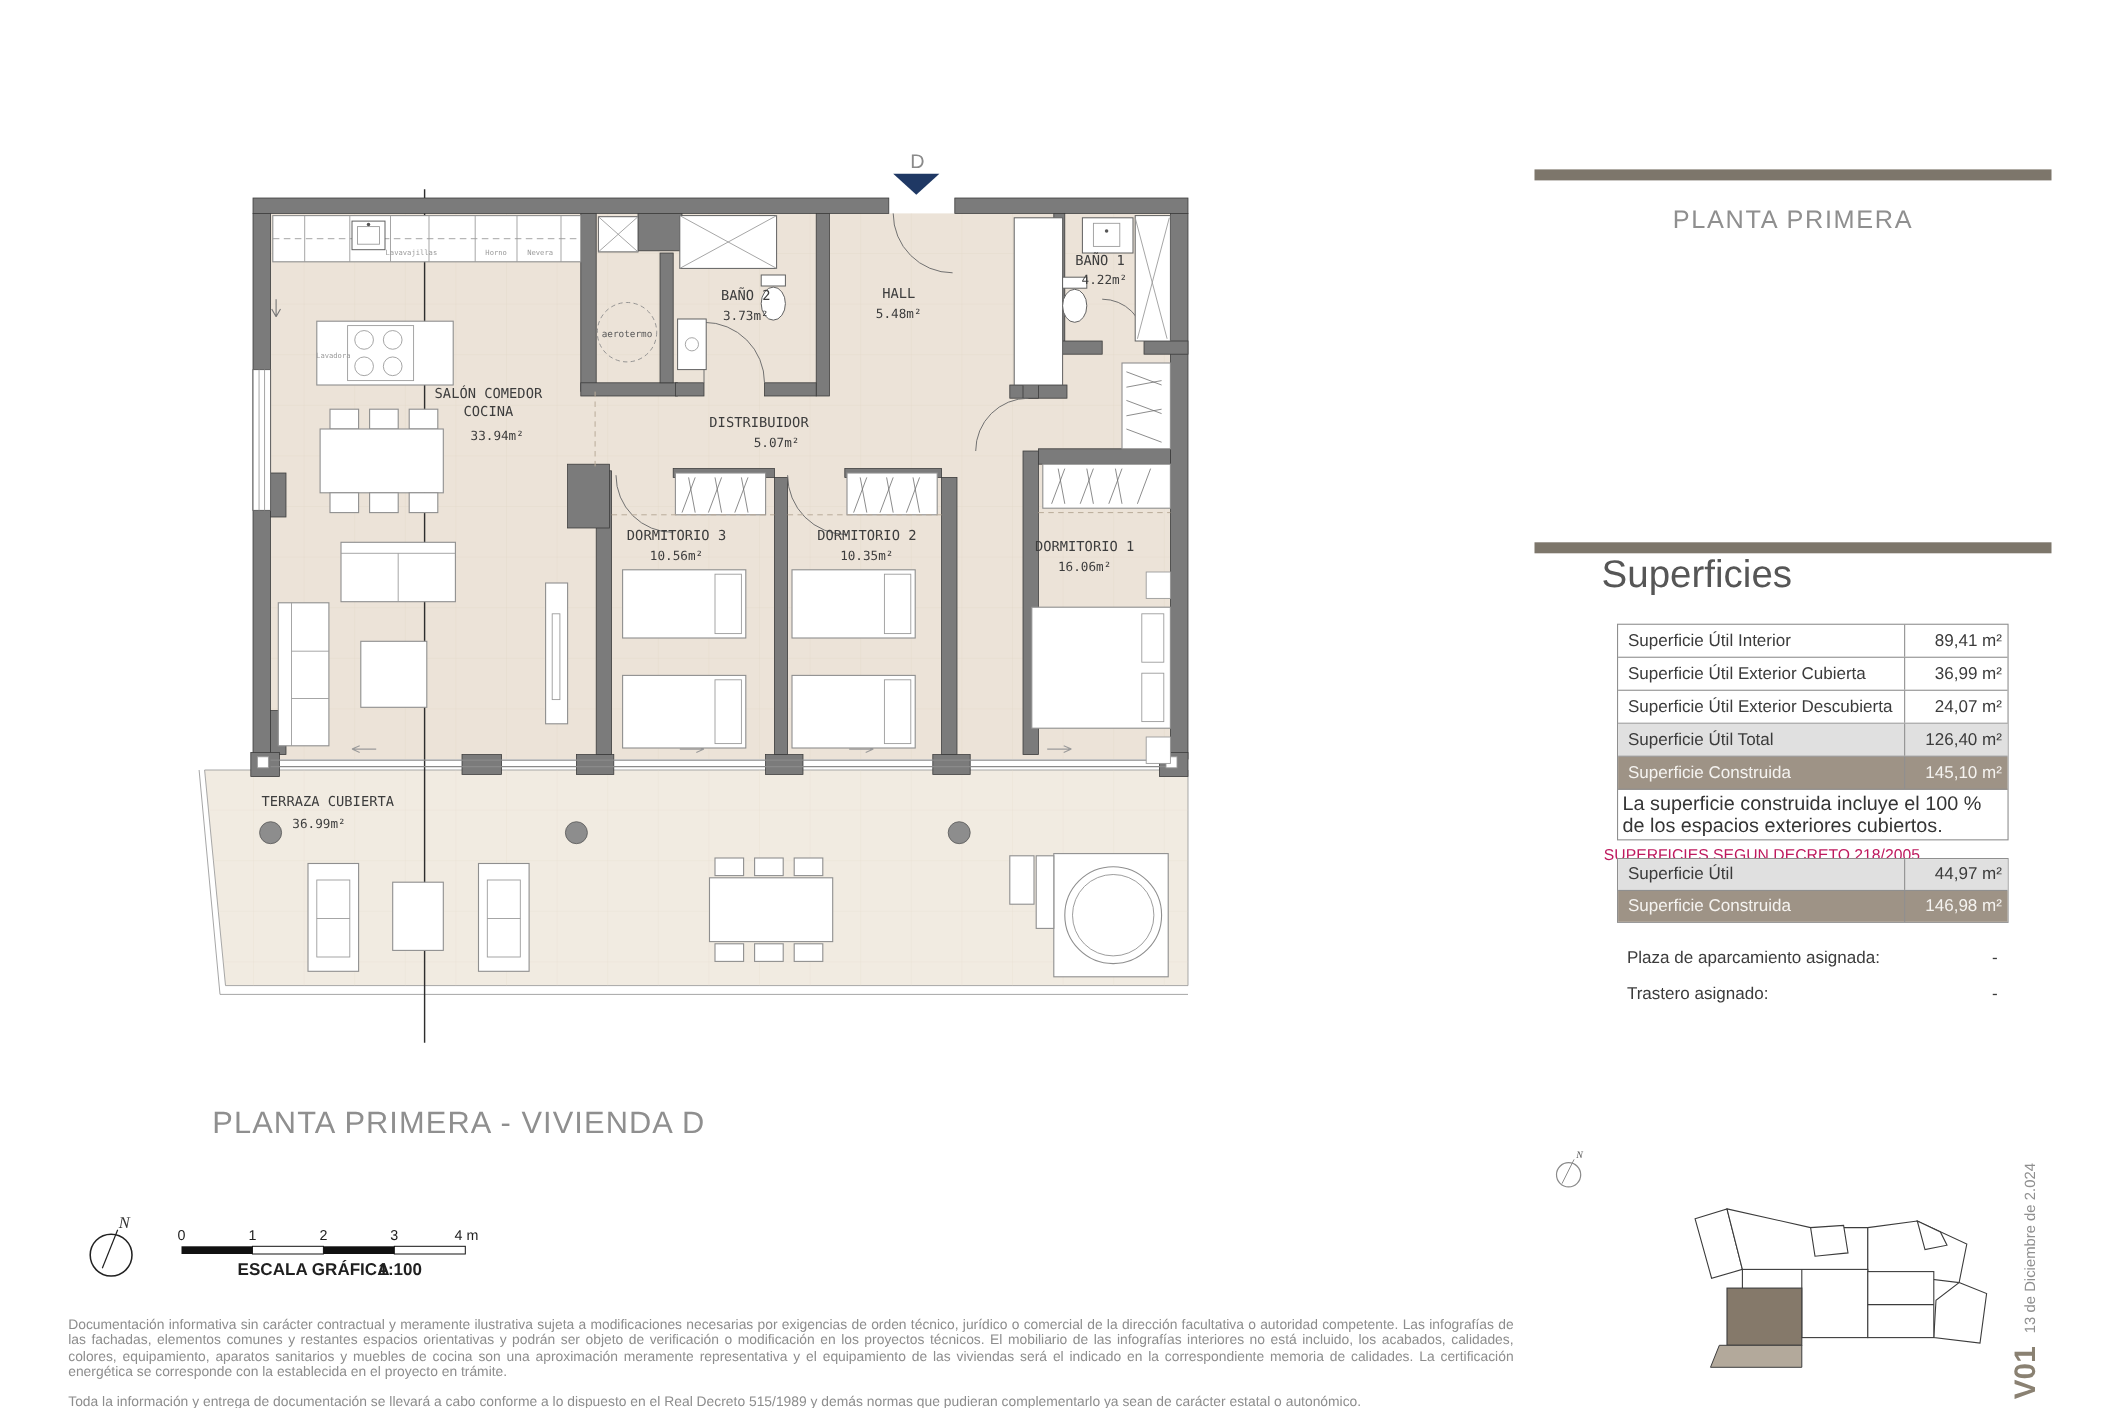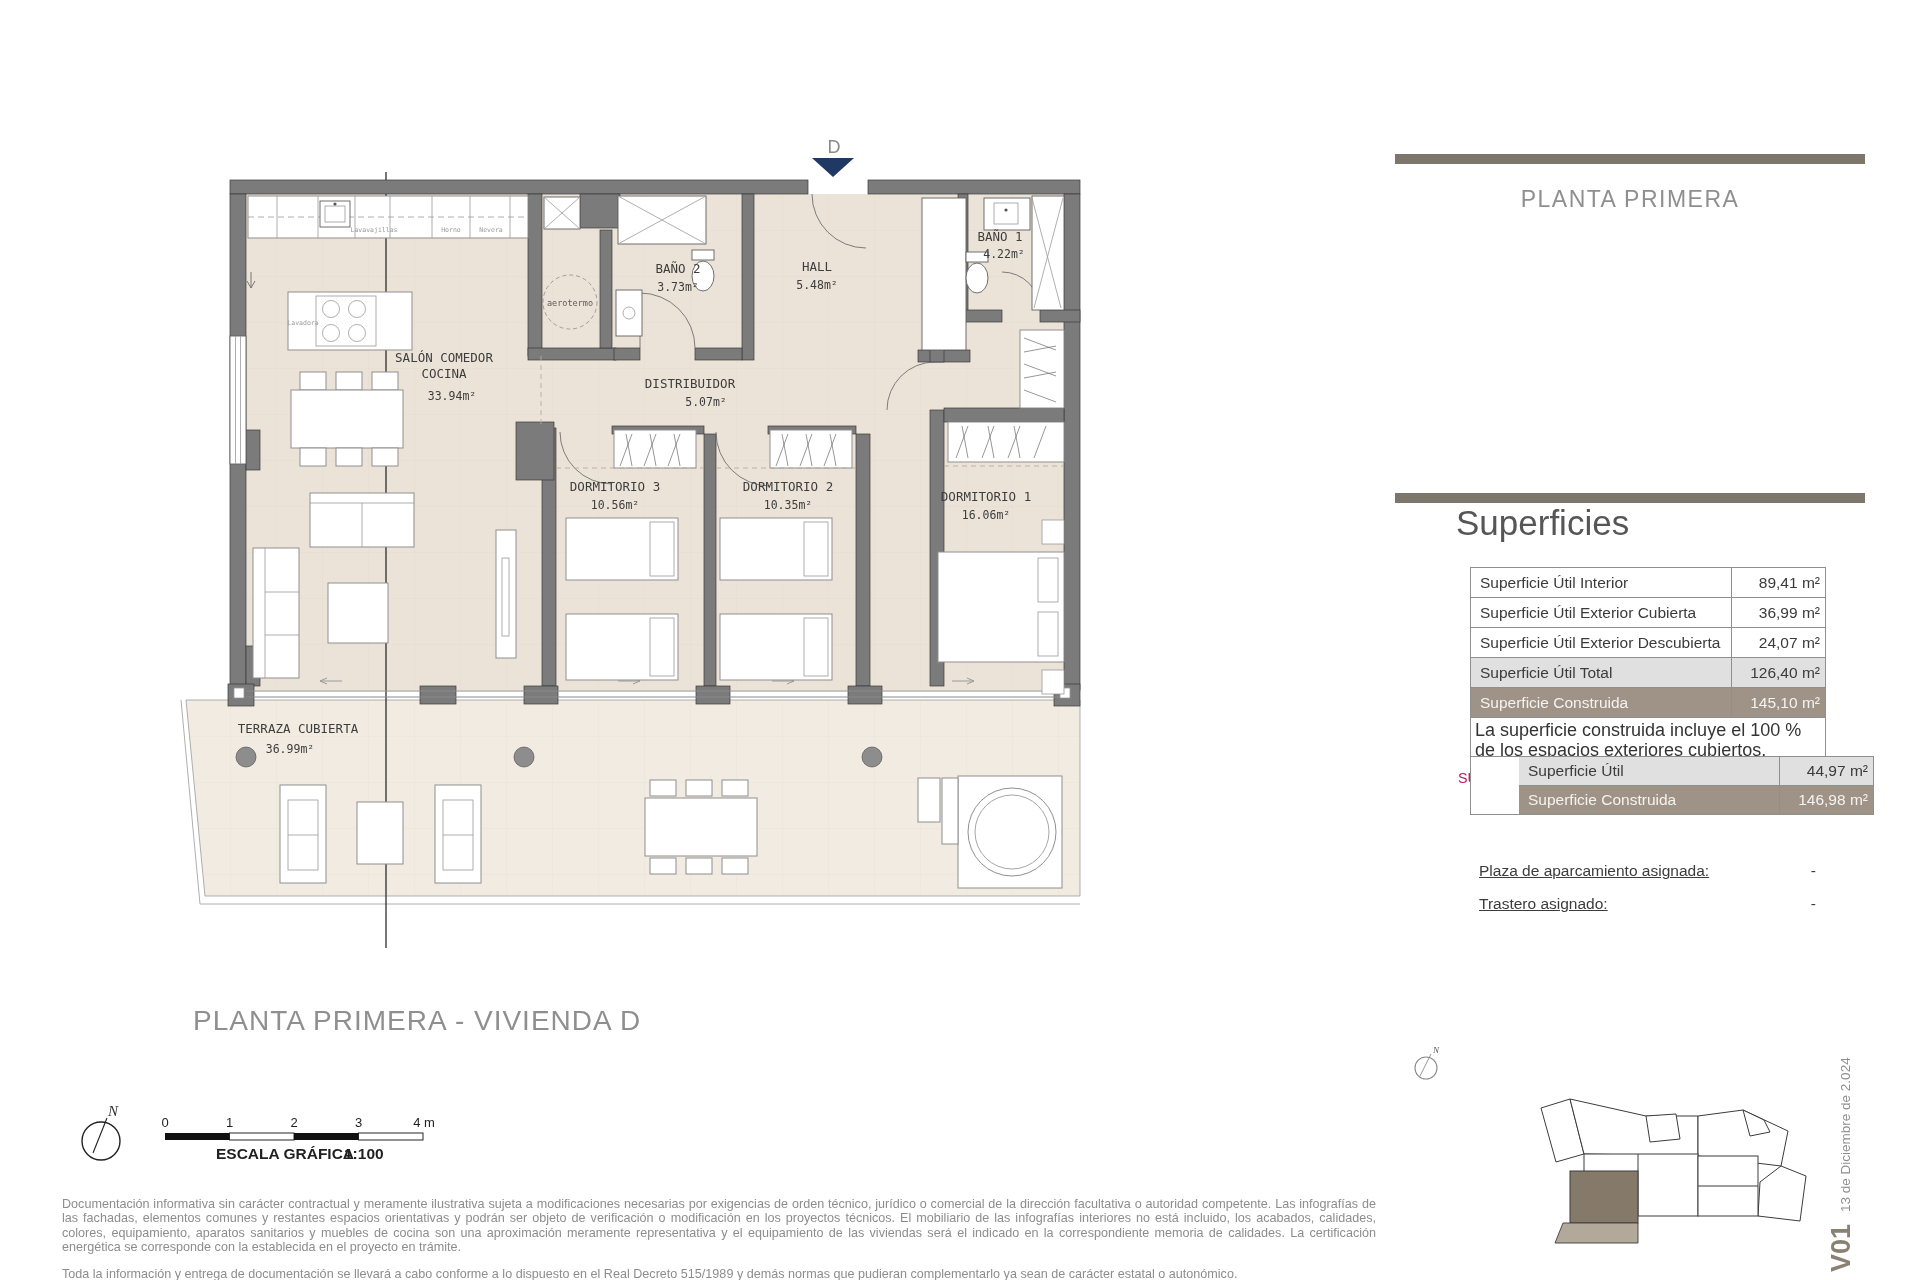--- a/index.html
+++ b/index.html
@@ -18,21 +18,21 @@
   .trow:last-child{border-bottom:none;}
   .tl{flex:1;padding-left:9px;white-space:nowrap;overflow:hidden;}
   .tv{width:88px;border-left:1px solid #8f8f8f;text-align:right;padding-right:5px;white-space:nowrap;}
   .row-hl{background:#e0e0e0;}
   .row-built{background:#9e9386;color:#f5f3f0;}
   .trow-note{display:block;height:auto;line-height:1.12;font-size:18px;color:#343434;
              padding:2px 4px 3px 4px;border-bottom:none;}
   .decreto-title{left:1458px;top:770px;font-size:14.3px;color:#be185d;}
   .assign{left:1470px;width:354px;display:flex;justify-content:space-between;
           font-size:15.5px;color:#3c3c3c;padding:0;}
-  .assign .al{padding-left:9px;text-decoration:underline;}
+  .assign .al{padding-left:9px;}
   .assign .av{padding-right:8px;}
 
   
   .ft-title{left:193px;top:1005px;font-size:28px;color:#8f8f8f;letter-spacing:1px;}
   .disc{left:62px;width:1314px;font-size:12.6px;line-height:1.16;color:#8d8d8d;text-align:justify;}
 
   
   .version{left:1826px;top:1272px;transform:rotate(-90deg);transform-origin:0 0;
            display:flex;align-items:baseline;gap:12px;width:240px;white-space:nowrap;}
   .vcode{font-size:27px;color:#8a8172;font-weight:bold;}
@@ -317,21 +317,21 @@
       <div class="tv"><span>126,40</span>&nbsp;<span>m²</span></div>
     </div>
     <div class="trow row-built">
       <div class="tl">Superficie Construida</div>
       <div class="tv" style="border-left-color:#8f8f8f;"><span>145,10</span>&nbsp;<span>m²</span></div>
     </div>
     <div class="trow-note">La superficie construida incluye el 100 % de los espacios exteriores cubiertos.</div>
   </div>
 
   <div class="abs decreto-title">SUPERFICIES SEGUN DECRETO 218/2005</div>
-  <div class="abs stable" style="top:756px;padding-left:48px;">
+  <div class="abs stable" style="top:780px;">
     <div class="trow row-hl" style="height:28px;line-height:28px;">
       <div class="tl">Superficie Útil</div>
       <div class="tv"><span>44,97</span>&nbsp;<span>m²</span></div>
     </div>
     <div class="trow row-built" style="height:28px;line-height:28px;">
       <div class="tl">Superficie Construida</div>
       <div class="tv"><span>146,98</span>&nbsp;<span>m²</span></div>
     </div>
   </div>
 

